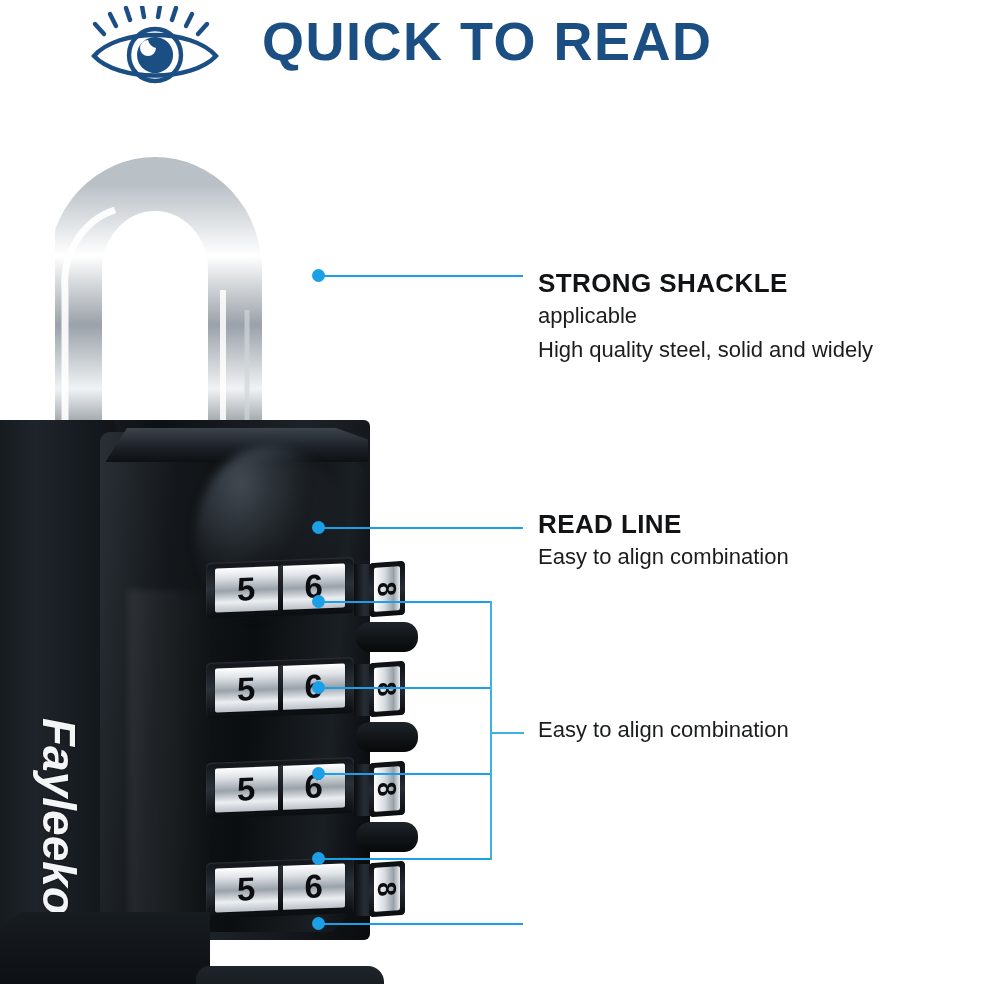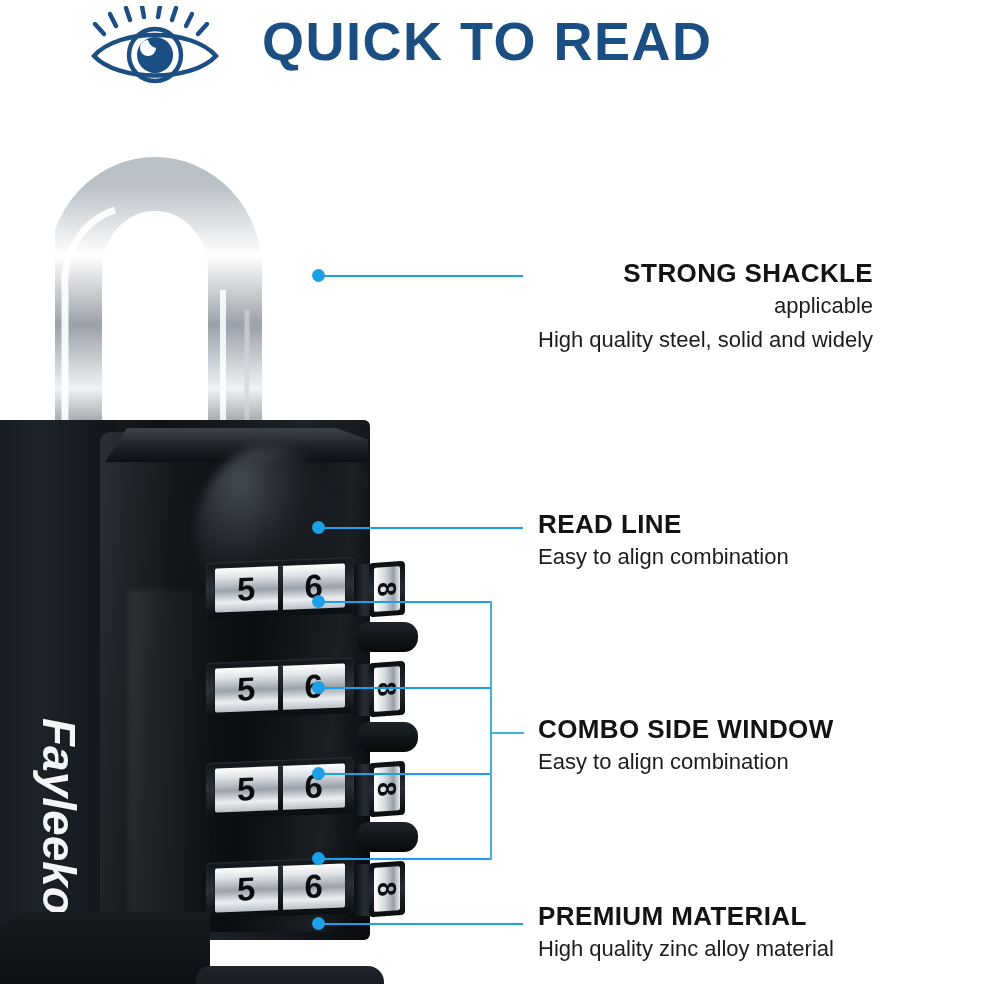--- a/index.html
+++ b/index.html
@@ -322,34 +322,29 @@
 
   <div class="cdot" style="left:312px; top:852px;"></div>
   <div class="cline" style="left:318px; top:858px; width:174px;"></div>
 
   <div class="cvert" style="left:490px; top:601px; height:259px;"></div>
   <div class="cline" style="left:490px; top:732px; width:34px; background:#3fb1e0;"></div>
 
   <div class="cdot" style="left:312px; top:917px;"></div>
   <div class="cline" style="left:318px; top:923px; width:205px;"></div>
 
-  <div class="callout" style="left:538px; top:257px;text-align:right;">
+  <div class="callout" style="left:538px; top:267px;">
     <div class="co-title">STRONG SHACKLE</div>
     <div class="co-body">applicable</div>
     <div class="co-body">High quality steel, solid and widely</div>
   </div>
 
   <div class="callout" style="left:538px; top:508px;">
     <div class="co-title">READ LINE</div>
     <div class="co-body">Easy to align combination</div>
   </div>
 
   <div class="callout" style="left:538px; top:713px;">
-    <div class="co-title">COMBO SIDE WINDOW</div>
     <div class="co-body">Easy to align combination</div>
   </div>
 
-  <div class="callout" style="left:538px; top:900px;">
-    <div class="co-title">PREMIUM MATERIAL</div>
-    <div class="co-body">High quality zinc alloy material</div>
-  </div>
 
 </div>
 
 </body></html>

